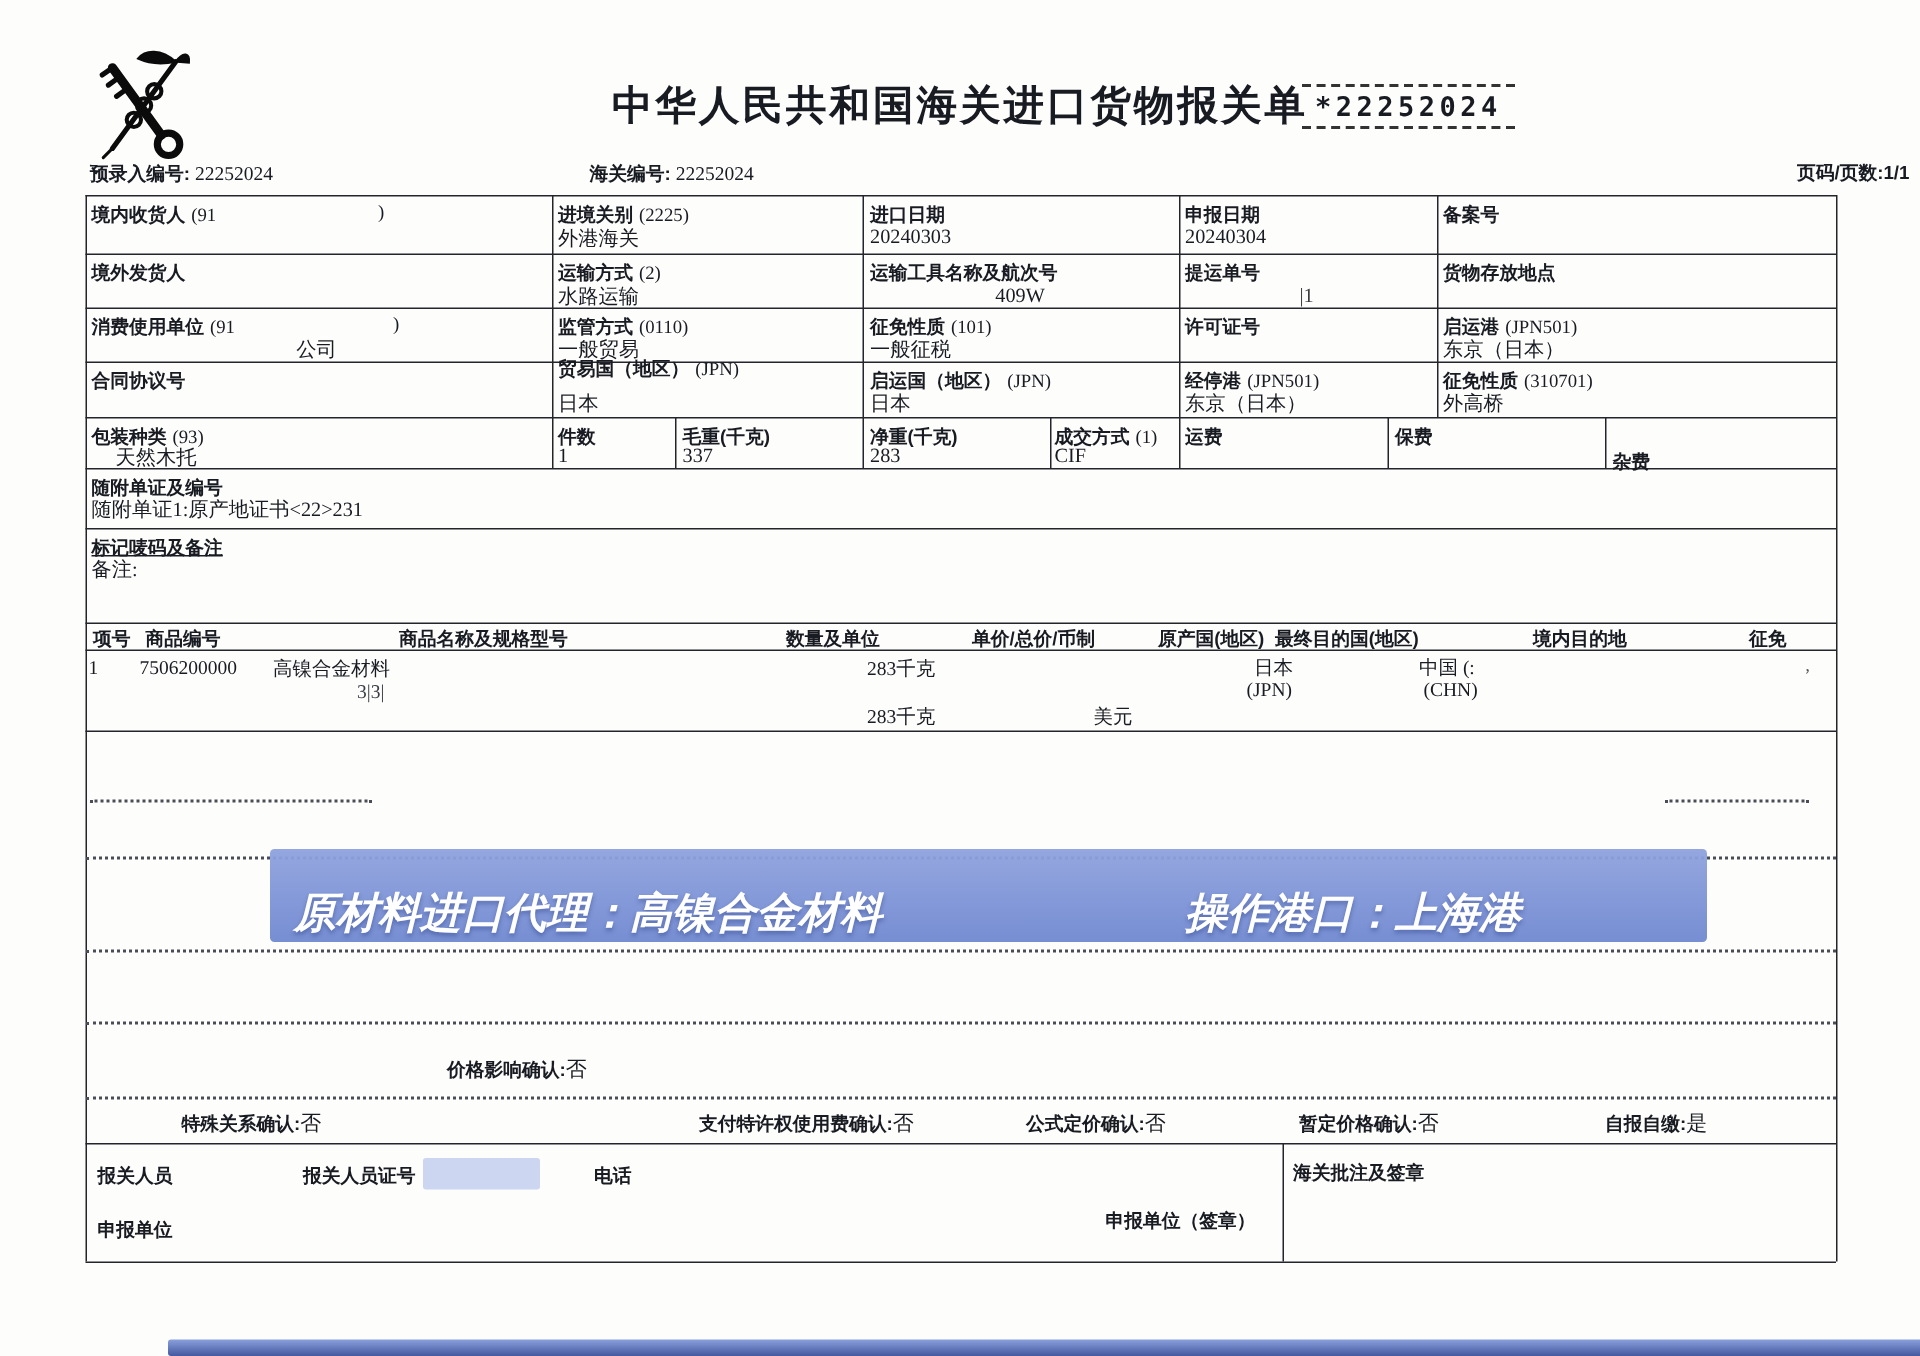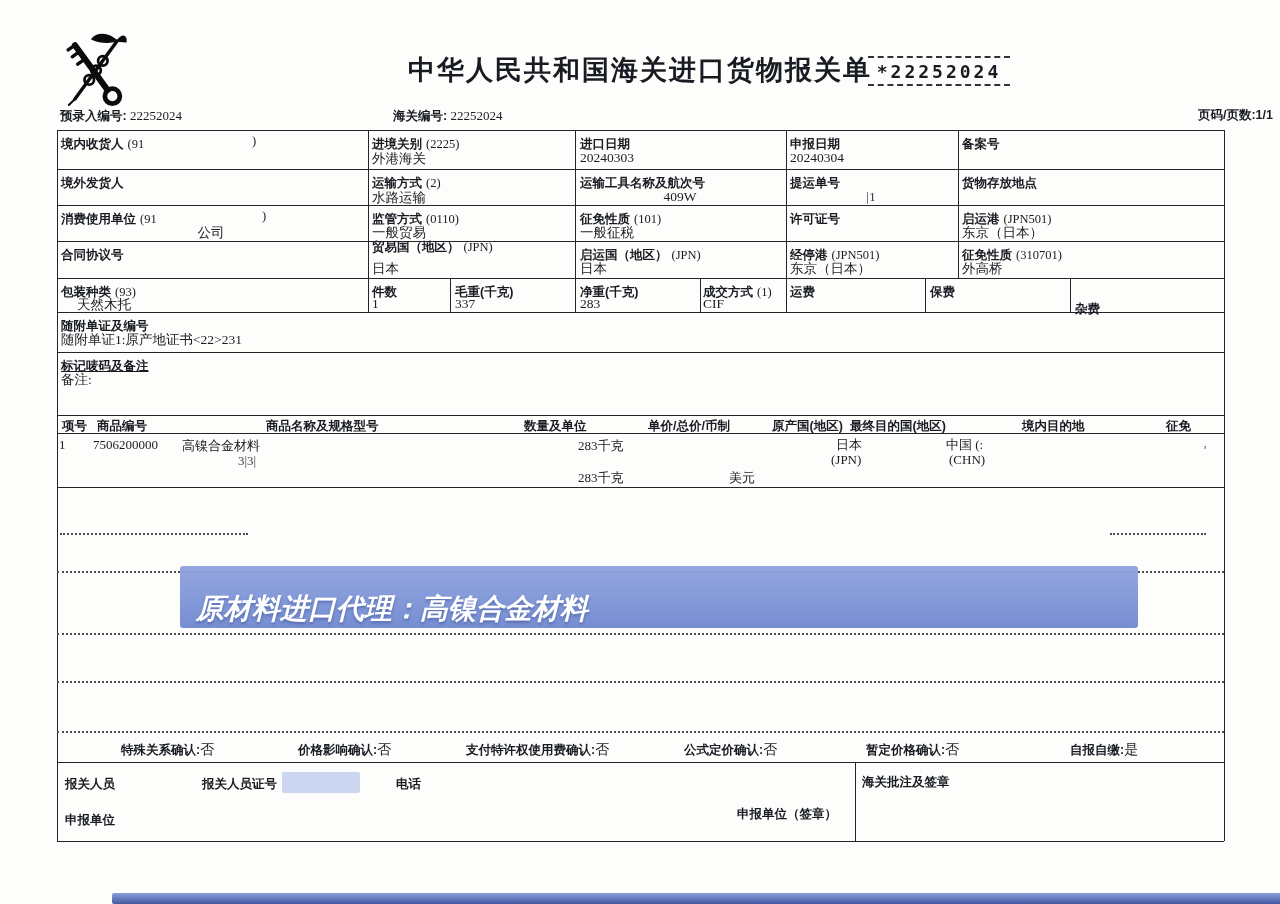--- a/index.html
+++ b/index.html
@@ -253,26 +253,27 @@
   <span class="it" style="left:578px;top:469px;">283千克</span>
   <span class="it" style="left:729px;top:469px;">美元</span>
   <span class="it" style="left:836px;top:436px;">日本</span>
   <span class="it" style="left:831px;top:452px;">(JPN)</span>
   <span class="it" style="left:946px;top:436px;">中国 (:</span>
   <span class="it" style="left:949px;top:452px;">(CHN)</span>
   <span class="stray" style="left:1203px;top:443px;">’</span>
 
   <div class="banner">
     <span class="bl">原材料进口代理：高镍合金材料</span>
+    <span class="br">操作港口：上海港</span>
   </div>
 
   <div class="conf" style="left:121px;top:740px;">
     <span class="lbl">特殊关系确认:</span><span class="v">否</span>
   </div>
-  <div class="conf" style="left:298px;top:740px;">
+  <div class="conf" style="left:298px;top:704px;">
     <span class="lbl">价格影响确认:</span><span class="v">否</span>
   </div>
   <div class="conf" style="left:466px;top:740px;">
     <span class="lbl">支付特许权使用费确认:</span><span class="v">否</span>
   </div>
   <div class="conf" style="left:684px;top:740px;">
     <span class="lbl">公式定价确认:</span><span class="v">否</span>
   </div>
   <div class="conf" style="left:866px;top:740px;">
     <span class="lbl">暂定价格确认:</span><span class="v">否</span>

